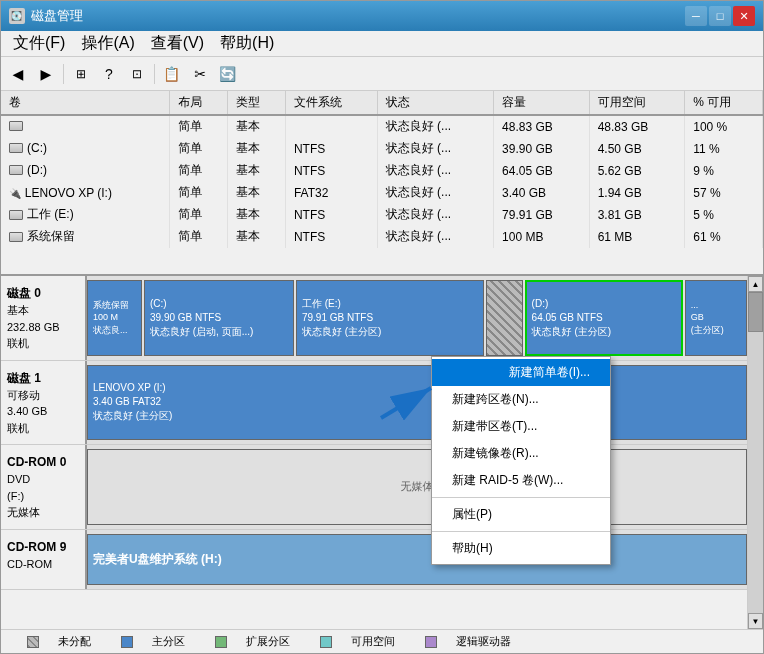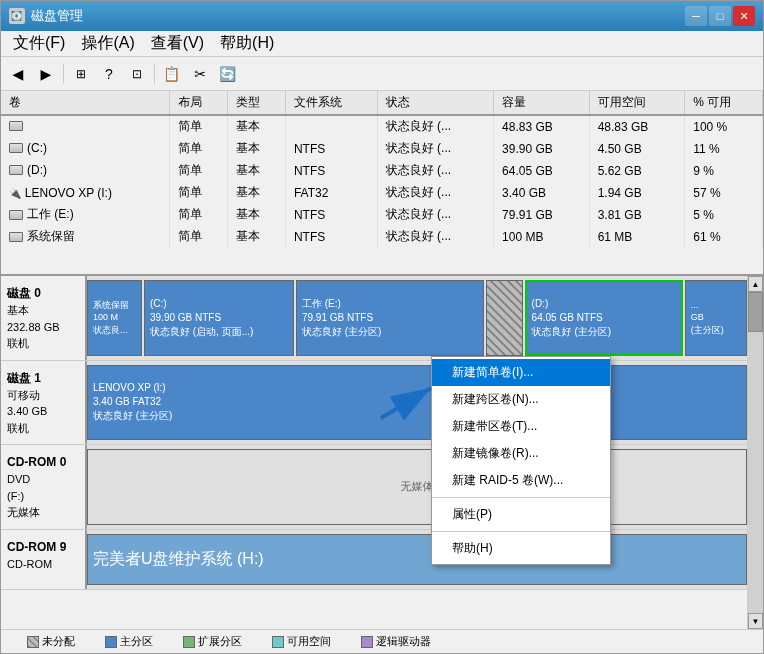--- a/index.html
+++ b/index.html
@@ -331,21 +331,21 @@
       display: flex;
       align-items: center;
       padding: 0 6px;
       gap: 10px;
       flex-shrink: 0;
       font-size: 11px;
     }
     .legend-item {
       display: flex;
       align-items: center;
-      gap: 3px;
+      gap: 19px;
       padding-left: 20px;
     }
     .legend-box {
       width: 12px;
       height: 12px;
       border: 1px solid #666;
       flex-shrink: 0;
     }
     .legend-unalloc { background: repeating-linear-gradient(45deg, #888, #888 2px, #bbb 2px, #bbb 5px); }
     .legend-primary { background: #4a86c8; }
@@ -364,21 +364,21 @@
       padding: 2px 0;
       top: 80px;
       left: 430px;
     }
     .ctx-item {
       padding: 5px 20px;
       cursor: pointer;
       font-size: 12px;
       white-space: nowrap;
     }
-    .ctx-item.highlighted { background: #0078d7; color: white; }
+    .ctx-item.highlighted { background: #0078d7; color: white; text-align: right; }
     .ctx-sep {
       height: 1px;
       background: #ccc;
       margin: 3px 0;
     }
 
     
     .arrow-pointer {
       position: absolute;
       top: 102px;
@@ -583,21 +583,21 @@
           </div>
         </div>
 
         <div class="disk-row" style="min-height:60px;">
           <div class="disk-label">
             <strong>CD-ROM 9</strong><br>
             CD-ROM<br>
           </div>
           <div class="disk-partitions">
             <div class="partition cd-data" style="flex:1;">
-              <span style="font-size:16px;color:white;">完美者U盘维护系统 (H:)</span>
+              <span style="font-size:12px;color:white;font-weight:bold;">完美者U盘维护系统 (H:)</span>
             </div>
           </div>
         </div>
 
       </div>
 
       <div class="scroll-bar">
         <div class="scroll-btn">▲</div>
         <div class="scroll-track">
           <div class="scroll-thumb"></div>

